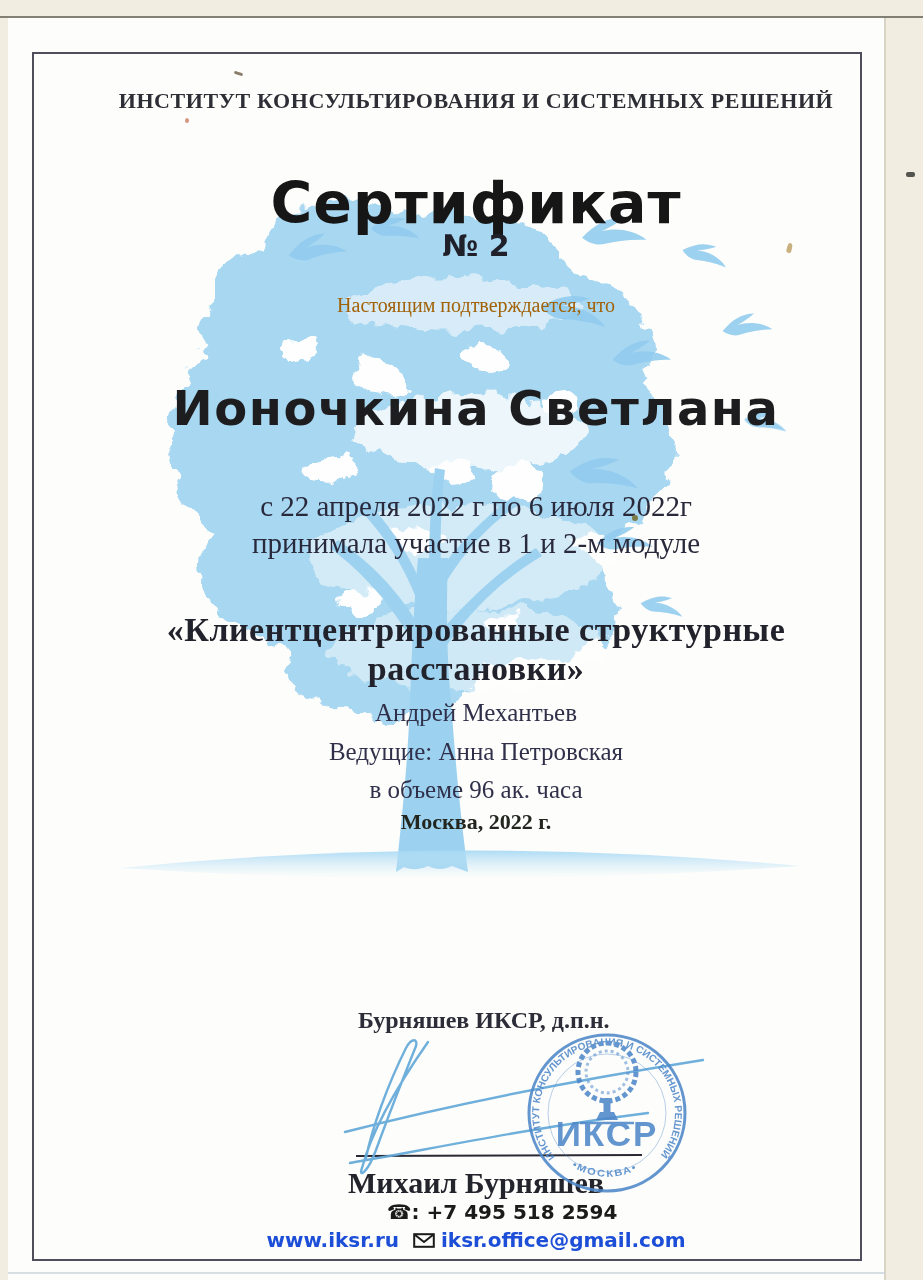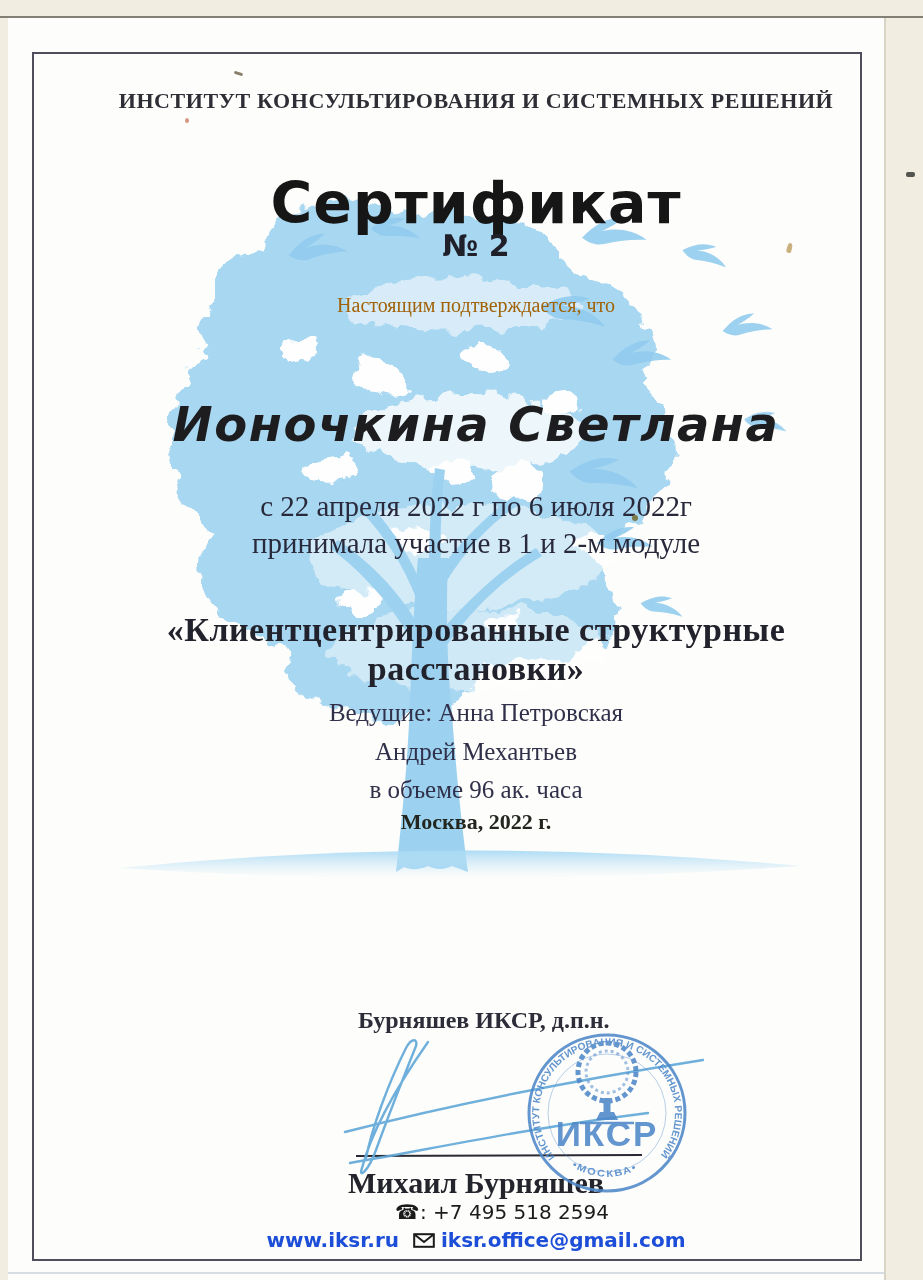--- a/index.html
+++ b/index.html
@@ -25,31 +25,30 @@
   .txt{position:absolute;left:60px;width:832px;text-align:center;z-index:2;color:#2b2b3b;}
   .institute{top:88px;font-size:22px;font-weight:600;letter-spacing:.6px;color:#2e2e36;}
   .cert-title{
     top:122px;font-size:57px;font-weight:700;letter-spacing:1px;color:#161616;
     font-family:"DejaVu Sans", sans-serif;
     margin-top:48px;
   }
   .cert-number{top:228px;font-size:30px;font-weight:600;color:#20202a;font-family:"DejaVu Sans", sans-serif;}
   .intro{top:294px;font-size:20px;color:#a16207;}
   .recipient{
-    top:396px;font-size:48px;font-weight:700;letter-spacing:1.5px;color:#1d1d1f;
+    top:380px;font-size:48px;font-weight:700;letter-spacing:1.5px;color:#1d1d1f;
     font-family:"DejaVu Sans", sans-serif;
-    font-style:italic;
   }
   .body-lines{top:488px;font-size:29px;line-height:36.5px;color:#29293c;}
   .program-title{top:610px;font-size:34px;line-height:39px;font-weight:700;letter-spacing:.5px;color:#22222c;}
   .details-lines{top:694px;font-size:25px;line-height:38.5px;color:#30304a;}
   .city-year{top:809px;font-size:22px;font-weight:700;color:#22261f;}
   .director{position:absolute;left:358px;top:1007px;font-size:24px;font-weight:600;color:#2d2d3a;z-index:2;}
   .sig-name{top:1166px;font-size:30px;font-weight:700;color:#24242c;}
-  .phone-line{top:1200px;font-size:20px;font-weight:400;color:#1b1b1b;font-family:"DejaVu Sans", sans-serif;padding-left:26px;}
+  .phone-line{top:1200px;font-size:20px;font-weight:700;color:#1b1b1b;font-family:"DejaVu Sans", sans-serif;padding-left:26px;}
   .web-line{top:1228px;font-size:20px;font-weight:700;color:#1d4ed8;font-family:"DejaVu Sans", sans-serif;}
   .web-line .sep{display:inline-block;width:14px;}
   .envelope{display:inline-block;vertical-align:-1px;margin-right:6px;}
   .speck{position:absolute;z-index:4;border-radius:2px;}
   .speck-a{left:234px;top:72px;width:9px;height:3px;background:#8a7d6a;transform:rotate(18deg);}
   .speck-b{left:906px;top:172px;width:9px;height:5px;background:#55554f;}
   .speck-c{left:787px;top:243px;width:5px;height:10px;background:#bb9c60;border-radius:50% 50% 2px 2px;transform:rotate(14deg);opacity:.8;}
   .speck-d{left:632px;top:515px;width:6px;height:6px;background:#7d7c48;border-radius:50%;}
   .speck-e{left:185px;top:118px;width:4px;height:5px;background:#c06a4a;border-radius:50%;opacity:.7;}
 </style>
@@ -141,22 +140,22 @@
   <div>с 22 апреля 2022 г по 6 июля 2022г</div>
   <div>принимала участие в 1 и 2-м модуле</div>
 </div>
 
 <div class="txt program-title">
   <div>«Клиентцентрированные структурные</div>
   <div>расстановки»</div>
 </div>
 
 <div class="txt details-lines">
+  <div>Андрей Механтьев</div>
   <div>Ведущие: Анна Петровская</div>
-  <div>Андрей Механтьев</div>
   <div>в объеме 96 ак. часа</div>
 </div>
 
 <div class="txt city-year">Москва, 2022 г.</div>
 <div class="director">Бурняшев ИКСР, д.п.н.</div>
 <div class="txt sig-name">Михаил Бурняшев</div>
 
 <div class="txt phone-line">
   <span>☎</span><span>: +7 495 518 2594</span>
 </div>

